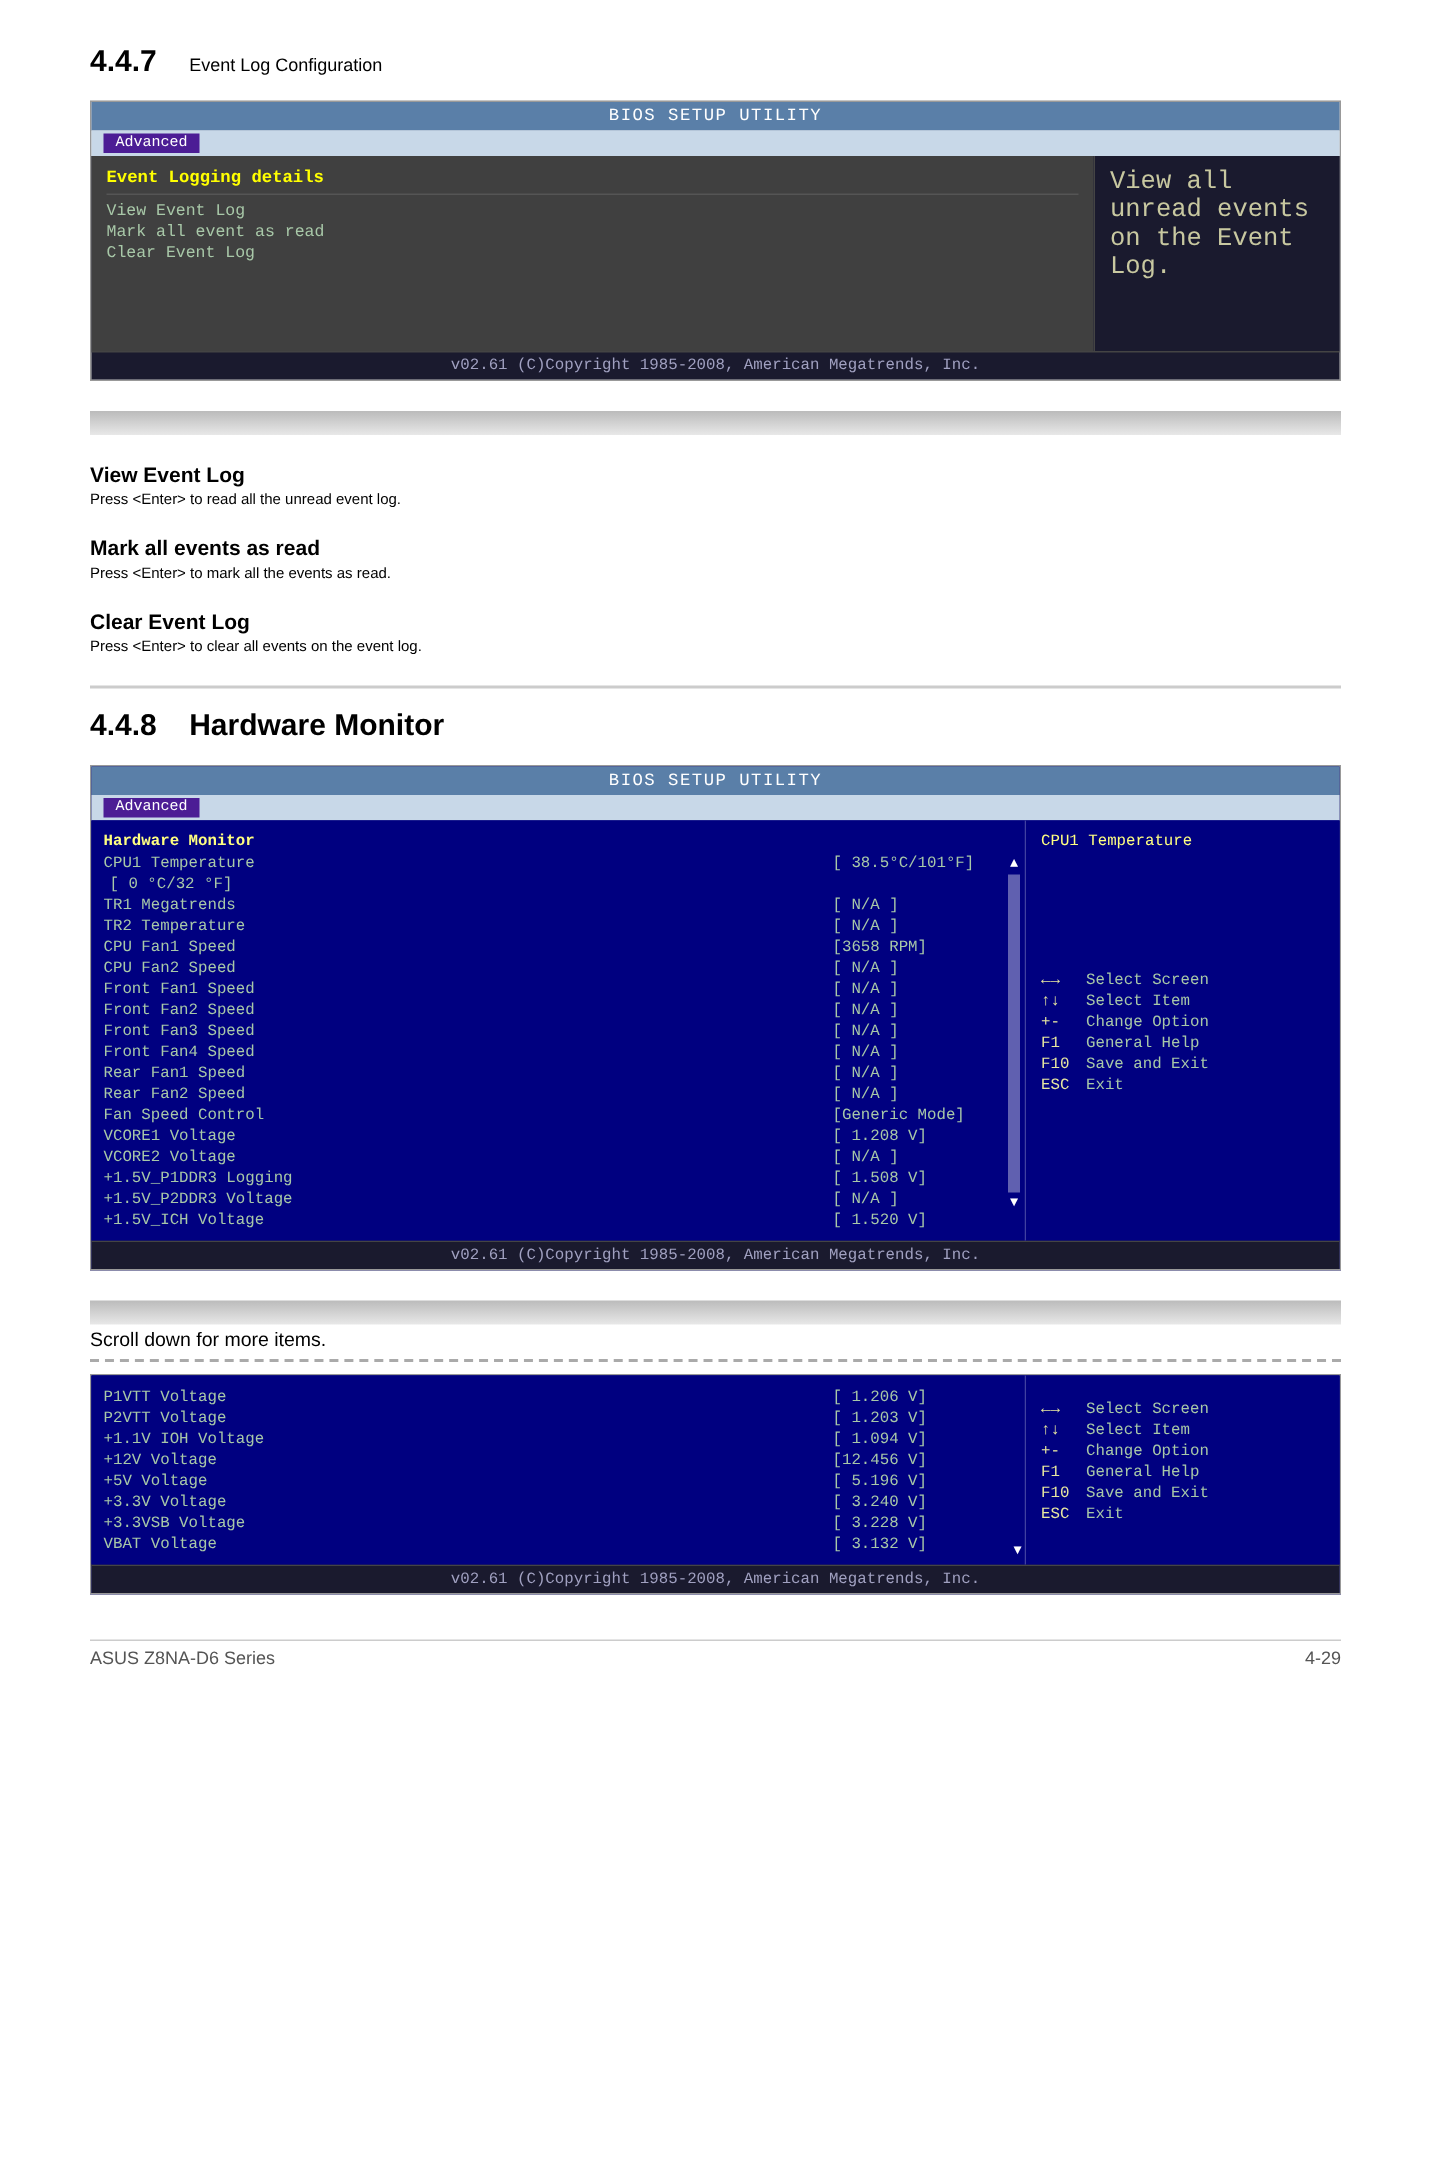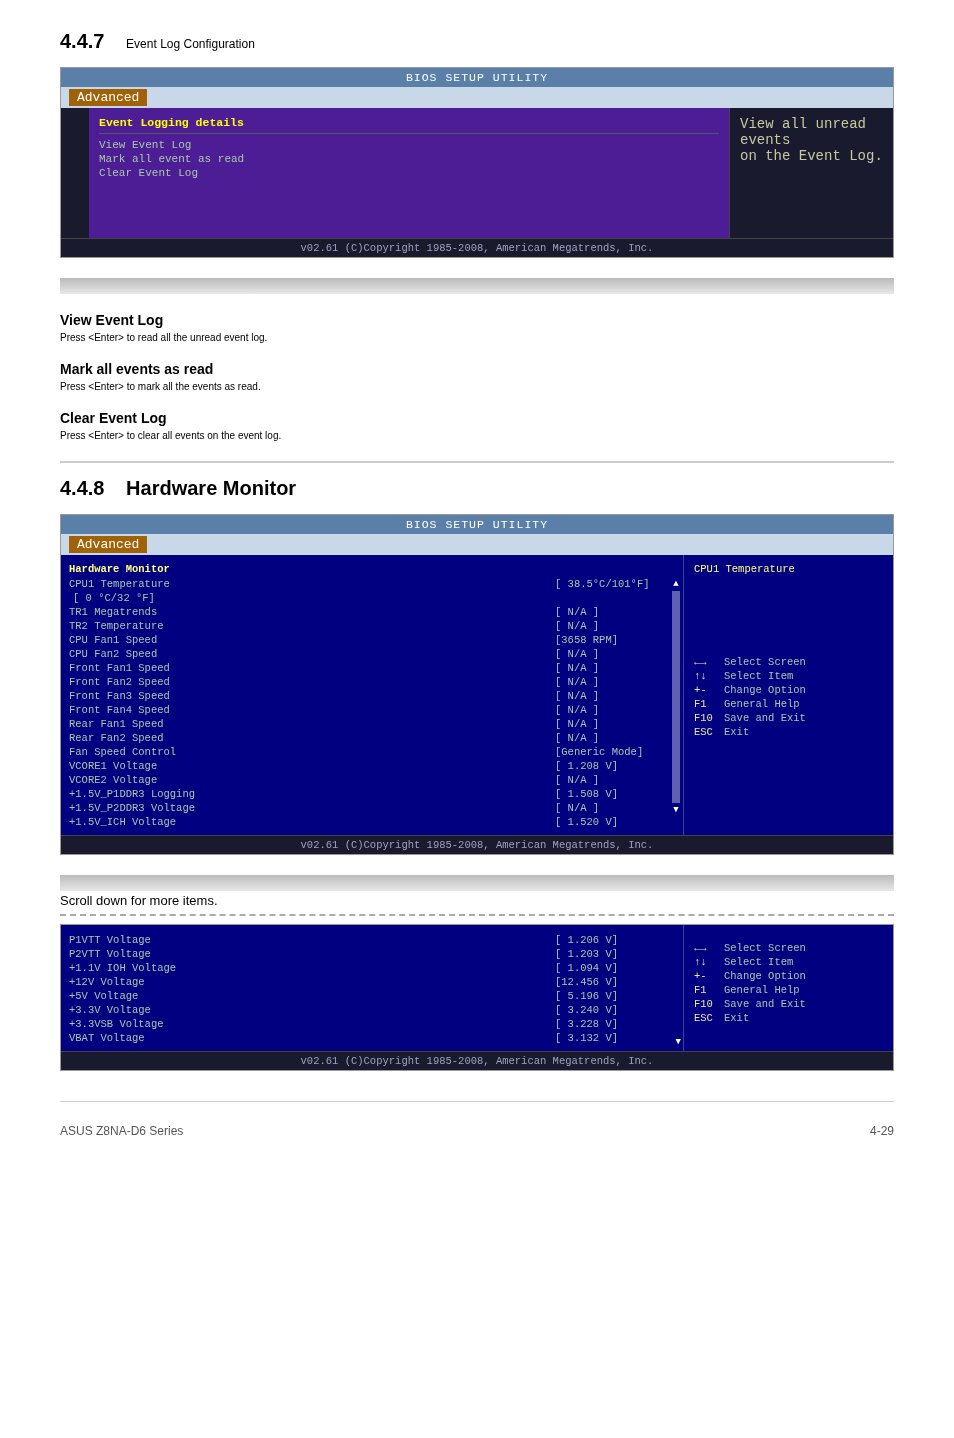--- a/index.html
+++ b/index.html
@@ -37,50 +37,49 @@
     }
 
     .bios-tab-row {
       background: #c8d8e8;
       padding: 2px 8px;
       display: flex;
       align-items: center;
     }
 
     .bios-tab {
-      background: #a16207;
+      background: #4c1d95;
       color: #fff;
       padding: 1px 8px;
       font-family: 'Courier New', monospace;
-      font-size: 13px;
+      font-size: 10px;
       margin-right: 4px;
     }
 
     .bios-body {
       display: flex;
       background: #1a1a2e;
       color: #c8c8c8;
     }
 
     .bios-main {
       flex: 1;
       padding: 8px 10px;
-      background: #4c1d95;
+      background: #404040;
       color: #00c8c8;
-      margin-left: 28px;
     }
 
     .bios-sidebar {
       width: 164px;
       padding: 8px 10px;
       background: #1a1a2e;
       color: #c8c8a0;
       border-left: 1px solid #444;
       font-family: 'Courier New', monospace;
-      font-size: 14px;
+      font-size: 17px;
     }
 
     .bios-main .section-title {
       color: #ffff00;
       font-weight: bold;
       margin-bottom: 4px;
       font-family: 'Courier New', monospace;
       font-size: 11.5px;
     }
 
@@ -203,21 +202,21 @@
       color: #000;
     }
 
     .page-footer {
       display: flex;
       justify-content: space-between;
       margin-top: 30px;
       font-size: 12px;
       color: #555;
       border-top: 1px solid #ccc;
-      padding-top: 22px;
+      padding-top: 4px;
     }
 
     .divider-line {
       border: none;
       border-top: 2px solid #ccc;
       margin: 20px 0 14px 0;
     }
   </style>
 </head>
 <body>

